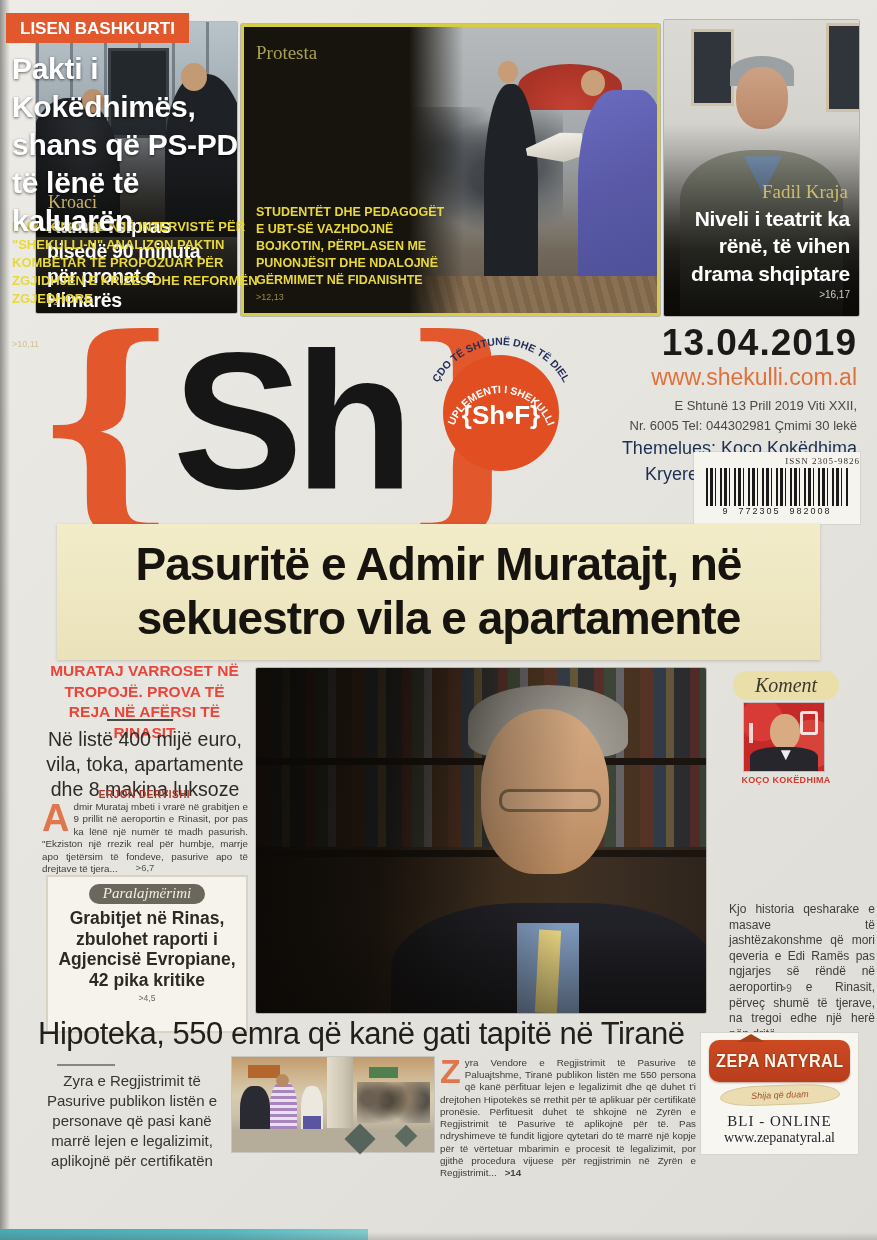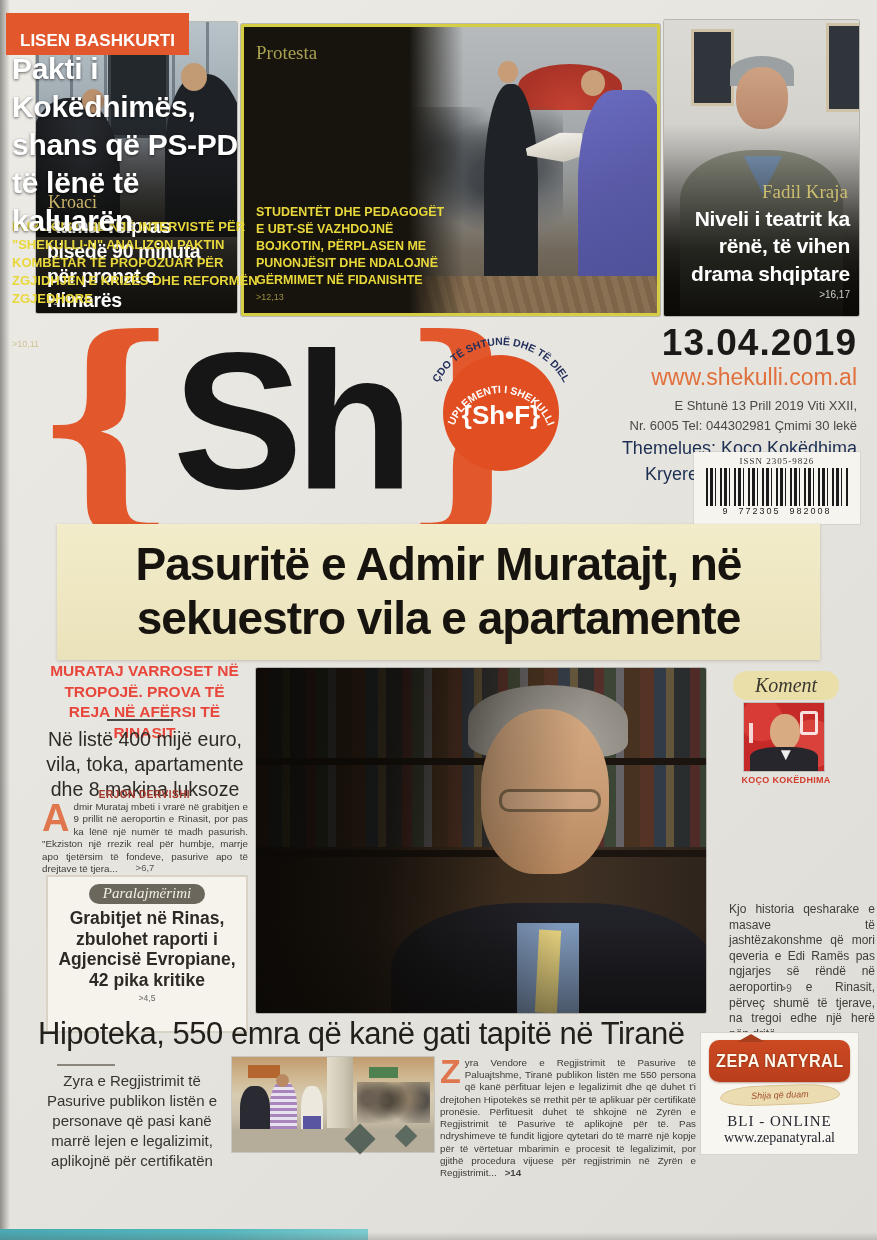--- a/index.html
+++ b/index.html
@@ -57,21 +57,21 @@
   #logo{left:34px;top:320px;height:200px;display:flex;align-items:center;}
   .logo-brace{font-family:"DejaVu Serif",serif;font-weight:700;font-size:225px;color:#e2572b;line-height:0;}
   .logo-sh{font-family:"Liberation Sans",sans-serif;font-weight:800;font-size:195px;color:#161616;line-height:0;letter-spacing:-8px;margin:0 -6px;}
   #badge{left:426px;top:328px;}
   #mast-right{right:20px;top:324px;text-align:right;}
   .m-date{font-size:37px;font-weight:800;color:#1c1a18;letter-spacing:1px;line-height:1;}
   .m-site{font-size:23px;color:#e0703c;margin-top:4px;line-height:1.1;}
   .m-info{font-size:13px;color:#4a4845;line-height:1.5;margin-top:6px;}
   .m-navy{font-size:18px;font-weight:400;color:#1c2e52;line-height:1.45;}
   #barcode{left:694px;top:452px;width:166px;height:72px;background:#f6f4ef;text-align:center;padding-top:4px;box-sizing:border-box;box-shadow:0 0 0 1px rgba(0,0,0,.06);}
-  .bc-issn{font-size:9px;font-family:"Liberation Serif",serif;color:#333;letter-spacing:1px;}
+  .bc-issn{font-size:9px;font-family:"Liberation Serif",serif;color:#333;letter-spacing:1px;text-align:right;}
   .bc-bars{margin:2px auto 0;width:142px;height:38px;background:repeating-linear-gradient(90deg,#1a1a1a 0 2px,transparent 2px 4px,#1a1a1a 4px 7px,transparent 7px 9px,#1a1a1a 9px 10px,transparent 10px 14px);}
   .bc-digits{font-size:9px;color:#222;letter-spacing:2px;white-space:pre;}
 
   
   #band{left:57px;top:524px;width:763px;height:136px;background:linear-gradient(180deg,#f2ecca,#eae2ba);display:flex;align-items:center;justify-content:center;text-align:center;box-shadow:0 1px 3px rgba(80,75,60,.25);}
   #band h1{font-size:46px;font-weight:800;color:#17130f;line-height:1.17;letter-spacing:-1px;margin:0;padding:0 8px;}
 
   
   #lc-kicker{left:42px;top:661px;width:205px;text-align:center;font-size:15.5px;font-weight:700;color:#e8463a;line-height:1.33;}
   #lc-div{left:107px;top:719px;width:66px;height:2px;background:#4a4845;}
@@ -89,21 +89,21 @@
   #cf{left:256px;top:668px;width:450px;height:345px;background:linear-gradient(90deg,#241b14 0%,#38291d 25%,#473524 55%,#3a2d22 80%,#2e241c 100%);}
   .l-books{left:0;top:0;width:100%;height:52%;background:repeating-linear-gradient(90deg,#6e3b2a 0 14px,#2e4a68 14px 26px,#8a7a52 26px 34px,#24323c 34px 50px,#6b2f2f 50px 60px,#3e5a46 60px 72px,#8a8fa0 72px 80px,#54361f 80px 96px);opacity:.55;}
   .l-shelf{left:0;top:26%;width:100%;height:7px;background:#1c140e;box-shadow:0 92px 0 #1c140e;}
   .l-hair{left:47%;top:5%;width:160px;height:72px;background:radial-gradient(ellipse at 50% 100%,#b5b0a8 0%,#8e8a82 80%);border-radius:50% 50% 20% 20%;}
   .l-face{left:50%;top:12%;width:128px;height:165px;background:linear-gradient(180deg,#d4a981 0%,#c89b74 55%,#b8895f 100%);border-radius:48% 48% 42% 42%;}
   .l-glass{left:54%;top:35%;width:102px;height:23px;border:3px solid #7a6246;border-radius:10px;background:rgba(255,255,255,.08);box-sizing:border-box;}
   .l-suit{left:30%;bottom:0;width:72%;height:32%;background:linear-gradient(180deg,#23232a,#17171c);border-radius:40% 40% 0 0/60% 60% 0 0;}
   .l-shirt{left:58%;bottom:0;width:62px;height:26%;background:#7e98bb;}
   .l-tie{left:62.5%;bottom:0;width:22px;height:24%;background:#e6d27f;transform:rotate(3deg);}
   .l-dark{left:0;top:0;width:100%;height:100%;background:linear-gradient(97deg,rgba(10,8,5,.92) 0%,rgba(10,8,5,.72) 30%,rgba(10,8,5,.25) 52%,rgba(10,8,5,0) 68%),linear-gradient(0deg,rgba(10,8,5,.45) 0%,rgba(10,8,5,0) 25%);}
-  #cf-label{position:absolute;left:6px;top:13px;background:#e2572b;color:#fff;font-weight:700;font-size:17px;padding:18px 14px 4px;z-index:6;text-align:center;}
+  #cf-label{position:absolute;left:6px;top:13px;background:#e2572b;color:#fff;font-weight:700;font-size:17px;padding:6px 14px 4px;z-index:6;text-align:center;}
   #cf-head{left:12px;top:50px;width:238px;font-size:30px;font-weight:700;color:#fff;line-height:1.27;z-index:6;text-shadow:0 1px 3px rgba(0,0,0,.6);letter-spacing:-.3px;}
   #cf-sub{left:12px;top:218px;width:264px;font-size:13px;font-weight:700;color:#e9d83b;line-height:1.38;z-index:6;}
   #cf-ref{left:12px;top:303px;font-size:9px;color:#cfc396;z-index:6;margin-top:36px;}
 
   
   #cm-pill{left:733px;top:671px;width:106px;height:29px;background:#eadfa9;border-radius:14px;display:flex;align-items:center;justify-content:center;font-family:"Liberation Serif",serif;font-style:italic;font-size:20px;color:#3a372f;}
   #cm-photo{left:744px;top:703px;width:80px;height:68px;background:radial-gradient(circle at 22% 25%,#d83b35 0 26%,transparent 27%),radial-gradient(circle at 85% 60%,#d8423a 0 30%,transparent 31%),#c52a28;overflow:hidden;position:absolute;box-shadow:0 0 0 1px rgba(0,0,0,.15);}
   .k-glyph{position:absolute;right:6px;top:8px;width:12px;height:18px;border:3px solid rgba(255,255,255,.85);border-radius:3px;}
   .k-glyph2{position:absolute;left:5px;top:20px;width:4px;height:20px;background:rgba(255,255,255,.8);}
   .k-head{position:absolute;left:32%;top:16%;width:30px;height:36px;background:#d9ab82;border-radius:48%;}

